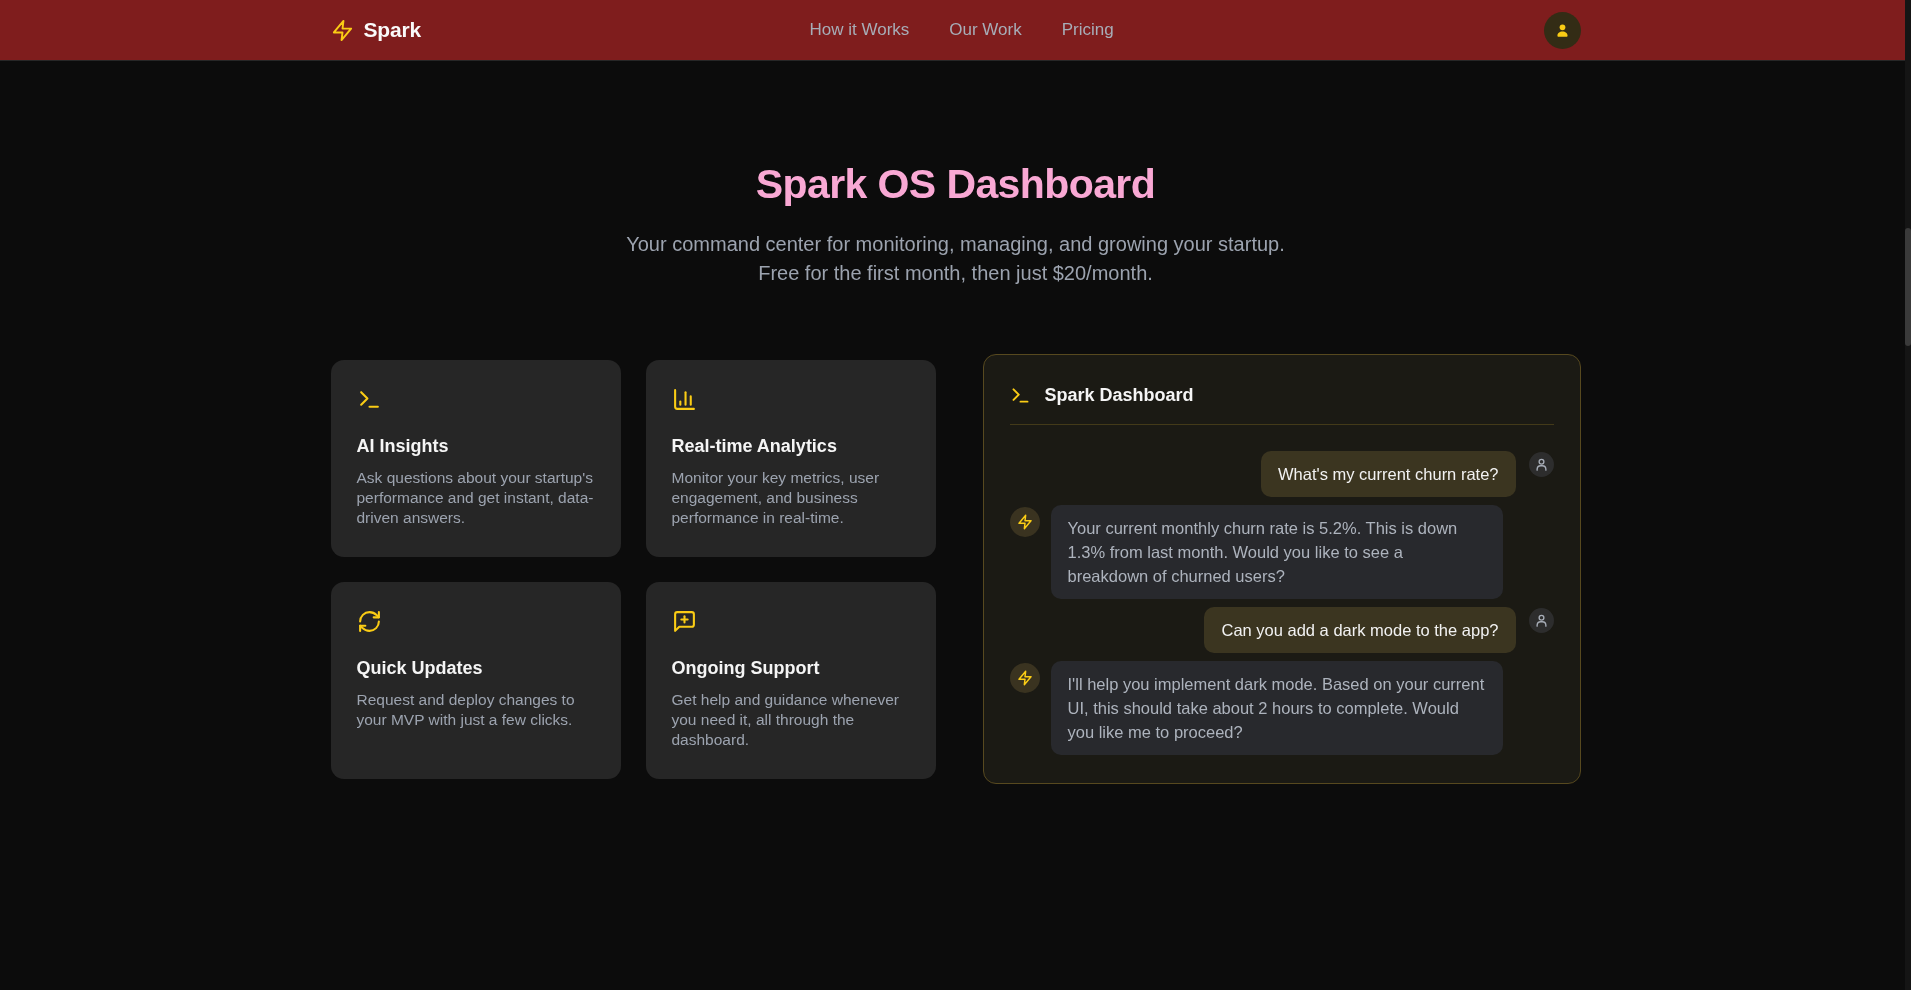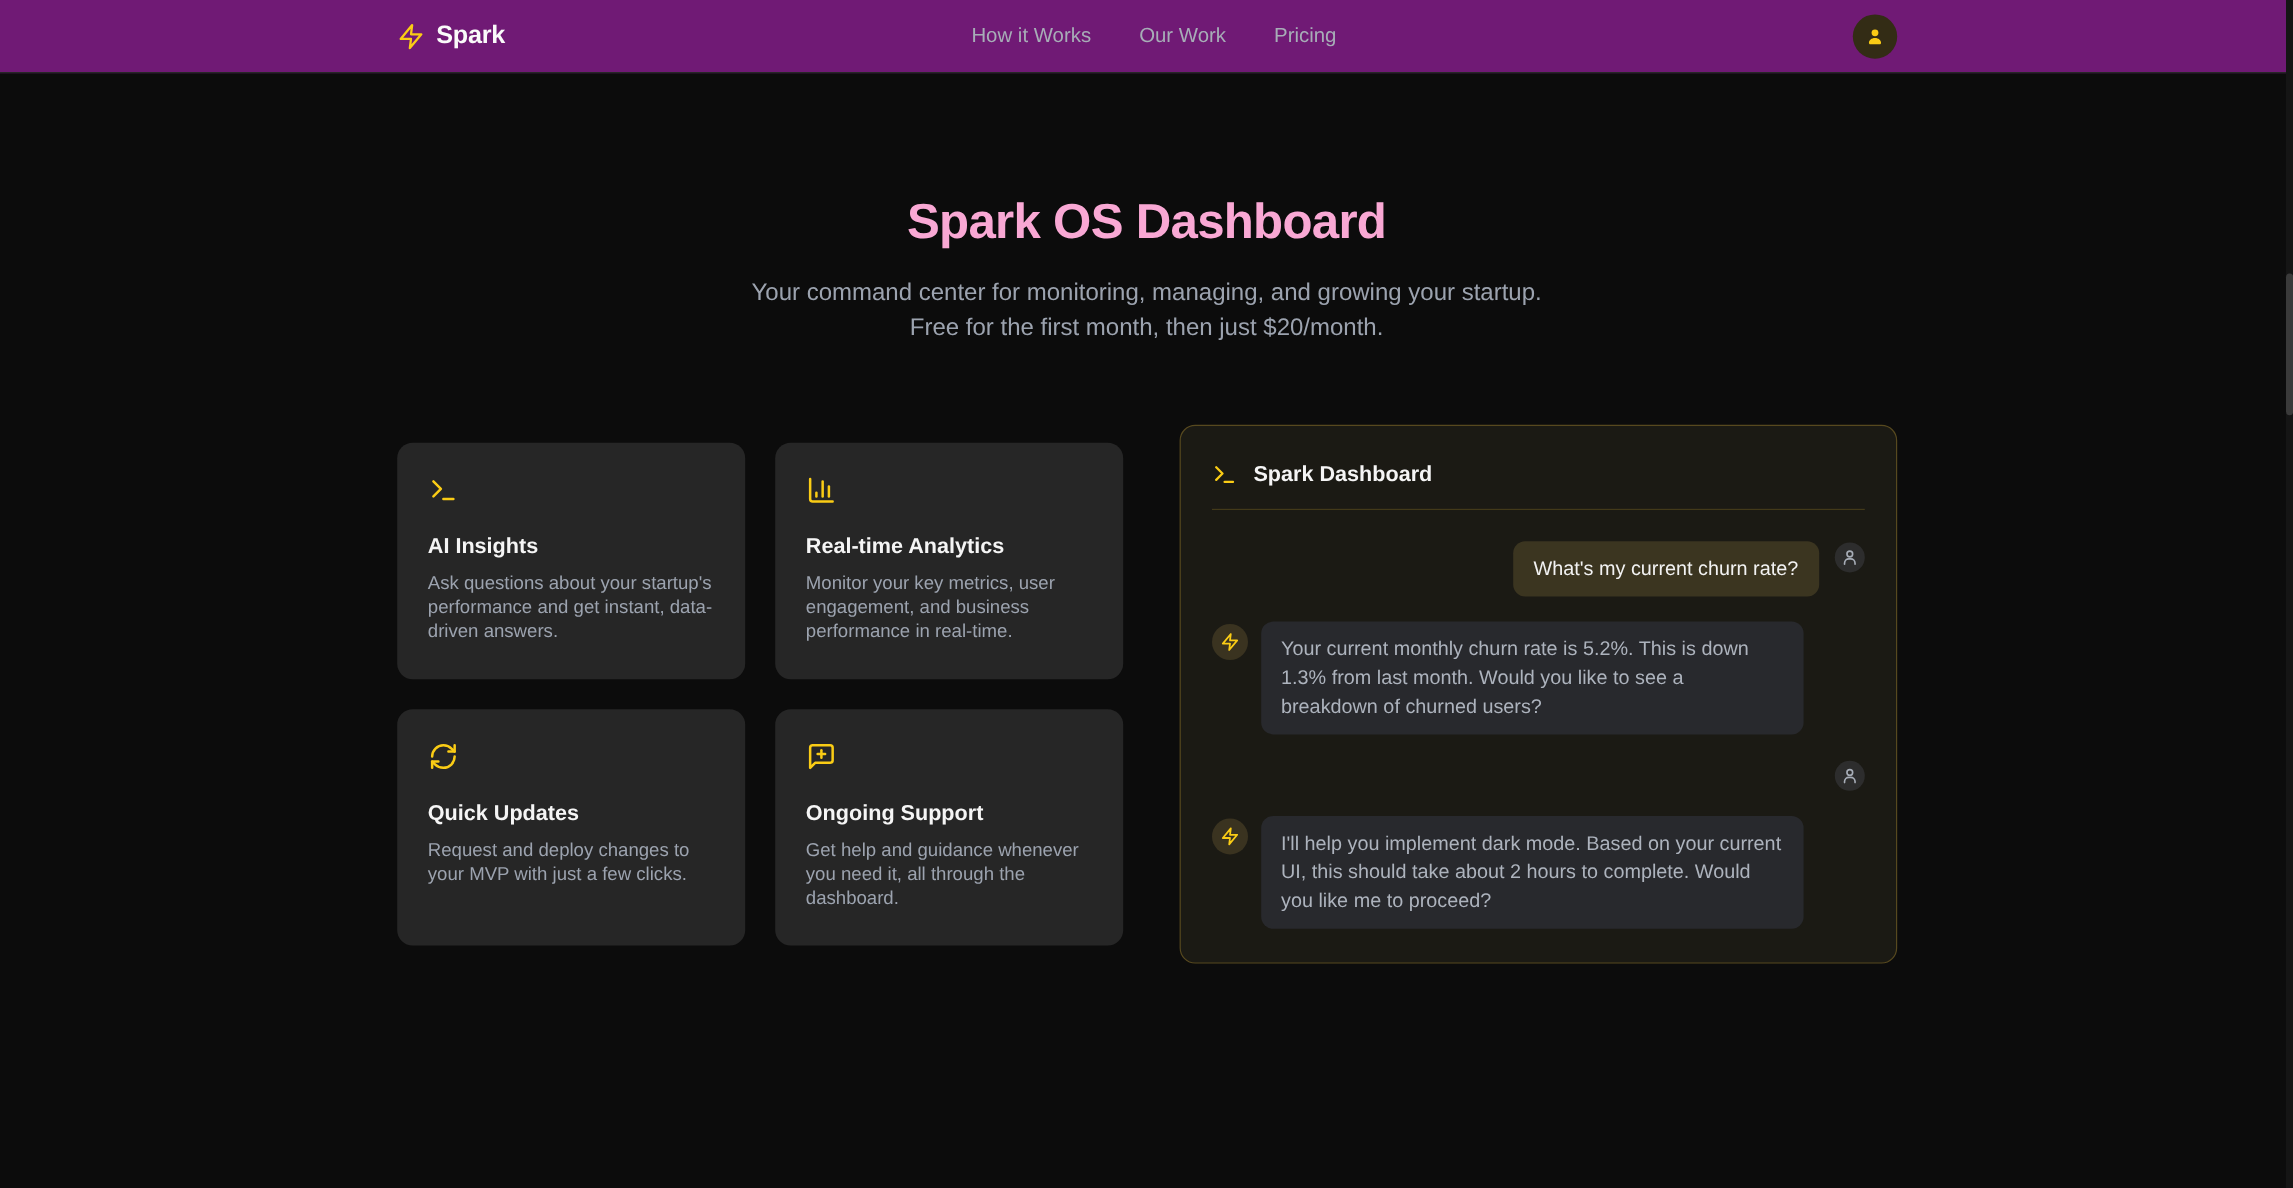--- a/index.html
+++ b/index.html
@@ -7,21 +7,21 @@
   body {
     background: #0c0c0c;
     font-family: "Liberation Sans", sans-serif;
     color: #fafafa;
     position: relative;
   }
 
   
   .nav {
     height: 61px;
-    background: #701a75;
+    background: #7f1d1d;
     border-bottom: 1px solid #272727;
     display: flex;
     align-items: center;
   }
   .nav-inner {
     width: 1250px;
     margin: 0 auto;
     display: flex;
     align-items: center;
     justify-content: space-between;
@@ -78,21 +78,21 @@
     width: 600px;
     background: #1b1a14;
     border: 1px solid #57491f;
     border-radius: 13px;
     padding: 24px 26px 28px;
     align-self: flex-start;
   }
   .chat-header { display: flex; align-items: center; gap: 14px; padding: 6px 0 18px; }
   .chat-title { font-size: 18px; font-weight: 700; color: #f5f5f5; }
   .chat-divider { border: none; border-top: 1px solid #433a19; margin: 0 0 26px; }
-  .msgs { display: flex; flex-direction: column; gap: 21px; }
+  .msgs { display: flex; flex-direction: column; gap: 8px; }
   .msg-row { display: flex; align-items: flex-start; }
   .msg-row.user { justify-content: flex-end; }
   .bubble { border-radius: 10px; padding: 11px 17px; font-size: 16.5px; line-height: 24px; }
   .bubble.user { background: #3b3520; color: #f2f2f2; margin-right: 13px; }
   .bubble.assistant { background: #28292d; color: #adb3bd; max-width: 452px; margin-left: 11px; }
   .avatar-sm {
     width: 25px; height: 25px; border-radius: 50%;
     background: #2d2d2d; flex: none;
     display: flex; align-items: center; justify-content: center;
     margin-top: 1px;
@@ -237,20 +237,21 @@
       <div class="msg-row assistant">
         <span class="avatar-zap">
           <svg width="16" height="16" viewBox="0 0 24 24" fill="none" stroke="#facc15" stroke-width="2.2" stroke-linecap="round" stroke-linejoin="round">
               <path d="M13 2 3 14h9l-1 8 10-12h-9l1-8z"></path>
             </svg>
         </span>
         <div class="bubble assistant">Your current monthly churn rate is 5.2%. This is down 1.3% from last month. Would you like to see a breakdown of churned users?</div>
       </div>
 
       <div class="msg-row user">
+        <div class="bubble user">Can you add a dark mode to the app?</div>
         <span class="avatar-sm">
           <svg width="15" height="15" viewBox="0 0 24 24" fill="none" stroke="#a7adb7" stroke-width="2.2" stroke-linecap="round" stroke-linejoin="round">
               <circle cx="12" cy="7.5" r="3.8"></circle>
               <path d="M5 21v-1.3a5.8 5.8 0 0 1 5.8-5.7h2.4a5.8 5.8 0 0 1 5.8 5.7V21"></path>
             </svg>
         </span>
       </div>
 
       <div class="msg-row assistant">
         <span class="avatar-zap">

